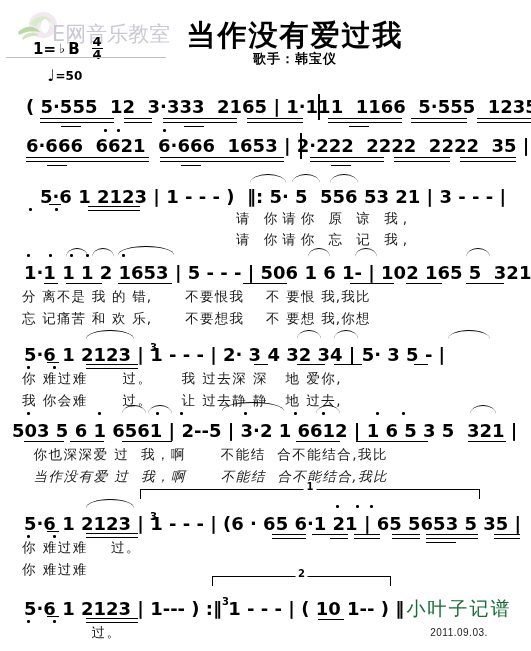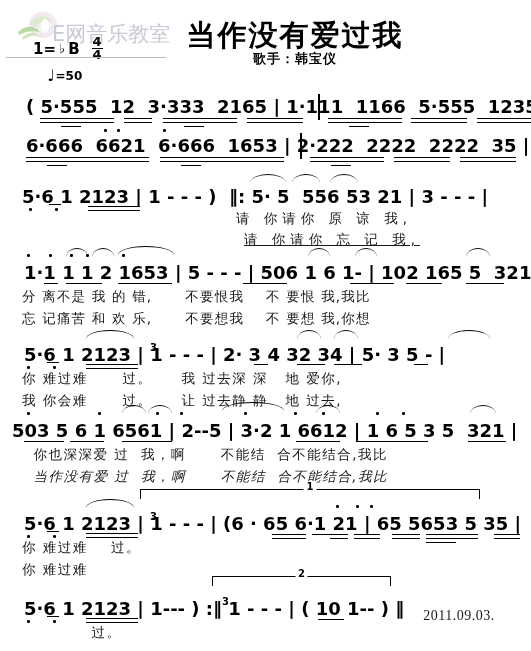--- a/index.html
+++ b/index.html
@@ -196,24 +196,24 @@
     width: 128px;
   }
   #credit .name {
     font-size: 19px;
     color: #156b33;
     font-family: "DejaVu Serif", serif;
     letter-spacing: 2px;
     font-weight: normal;
   }
   #credit .date {
-    font-size: 14px;
+    font-size: 10px;
     color: #1a1a1a;
-    font-family: Liberation Serif, serif;
-    margin-top: 12px;
+    font-family: Liberation Sans, sans-serif;
+    margin-top: 5px;
     letter-spacing: 0.5px;
   }
 </style>
 </head>
 <body>
 
 <div id="watermark">
   <svg id="wm-logo" viewBox="0 0 46 36">
     <ellipse cx="27" cy="15" rx="14" ry="13" fill="#f3e8f0"></ellipse>
     <path d="M14 14 C20 4, 32 4, 36 12 C32 10, 24 10, 20 17 Z" fill="#d8eccd"></path>
@@ -289,31 +289,31 @@
     <div class="beam1" style="left:310px; top:22px; width:74px;"></div>
     <div class="beam2" style="left:310px; top:26px; width:74px;"></div>
     <div class="beam3" style="left:331px; top:30px; width:20px;"></div>
     <div class="beam1" style="left:394px; top:22px; width:56px;"></div>
     <div class="beam2" style="left:394px; top:26px; width:56px;"></div>
     <div class="beam1" style="left:460px; top:22px; width:56px;"></div>
     <div class="beam2" style="left:460px; top:26px; width:56px;"></div>
   </div>
 
   <div class="row" style="top:186px;">
-    <div class="notes" style="position:absolute;left:22px;top:0;">5·6 1 2123 | 1 - - - )  ‖: 5· 5  556 53 21 | 3 - - - |</div>
+    <div class="notes" style="position:absolute;left:40px;top:0;">5·6 1 2123 | 1 - - - )  ‖: 5· 5  556 53 21 | 3 - - - |</div>
     <div class="odot" style="left:29px; top:22px;"></div>
     <div class="odot" style="left:55px; top:22px;"></div>
     <div class="beam1" style="left:49px;  top:18px; width:12px;"></div>
     <div class="beam1" style="left:88px;  top:20px; width:52px;"></div>
     <div class="beam2" style="left:88px;  top:24px; width:52px;"></div>
     <div class="slur" style="left:250px; top:-12px; width:36px;"></div>
     <div class="slur" style="left:292px; top:-12px; width:28px;"></div>
     <div class="slur" style="left:330px; top:-12px; width:28px;"></div>
     <div class="lyrics" style="position:absolute;left:236px;top:24px;letter-spacing:5px;">请 你请你 原 谅 我,</div>
-    <div class="lyrics" style="position:absolute;left:244px;top:45px;letter-spacing:5px;text-decoration:underline;">请 你请你 忘 记 我,</div>
+    <div class="lyrics" style="position:absolute;left:236px;top:45px;letter-spacing:5px;">请 你请你 忘 记 我,</div>
   </div>
 
   <div class="row" style="top:262px;">
     <div class="notes" style="position:absolute;left:24px;top:0;">1·1 1 1 2 1653 | 5 - - - | 506 1 6 1- | 102 165 5  321 |</div>
     <div class="odot" style="left:27px; top:-8px;"></div>
     <div class="odot" style="left:49px; top:-8px;"></div>
     <div class="odot" style="left:70px; top:-8px;"></div>
     <div class="odot" style="left:86px; top:-8px;"></div>
     <div class="odot" style="left:122px;top:-8px;"></div>
     <div class="beam1" style="left:44px;  top:21px; width:14px;"></div>
@@ -422,14 +422,15 @@
     <div class="beam1" style="left:86px;  top:20px; width:52px;"></div>
     <div class="beam2" style="left:86px;  top:24px; width:52px;"></div>
     <span class="small-num" style="position:absolute;left:222px;top:-2px;">3</span>
     <div class="beam1" style="left:318px; top:21px; width:26px;"></div>
     <div class="lyrics" style="position:absolute;left:22px;top:26px;letter-spacing:1.5px;">            过。</div>
   </div>
 
 </div>
 
 <div id="credit">
+  <div class="name">小叶子记谱</div>
   <div class="date">2011.09.03.</div>
 </div>
 
 </body></html>

